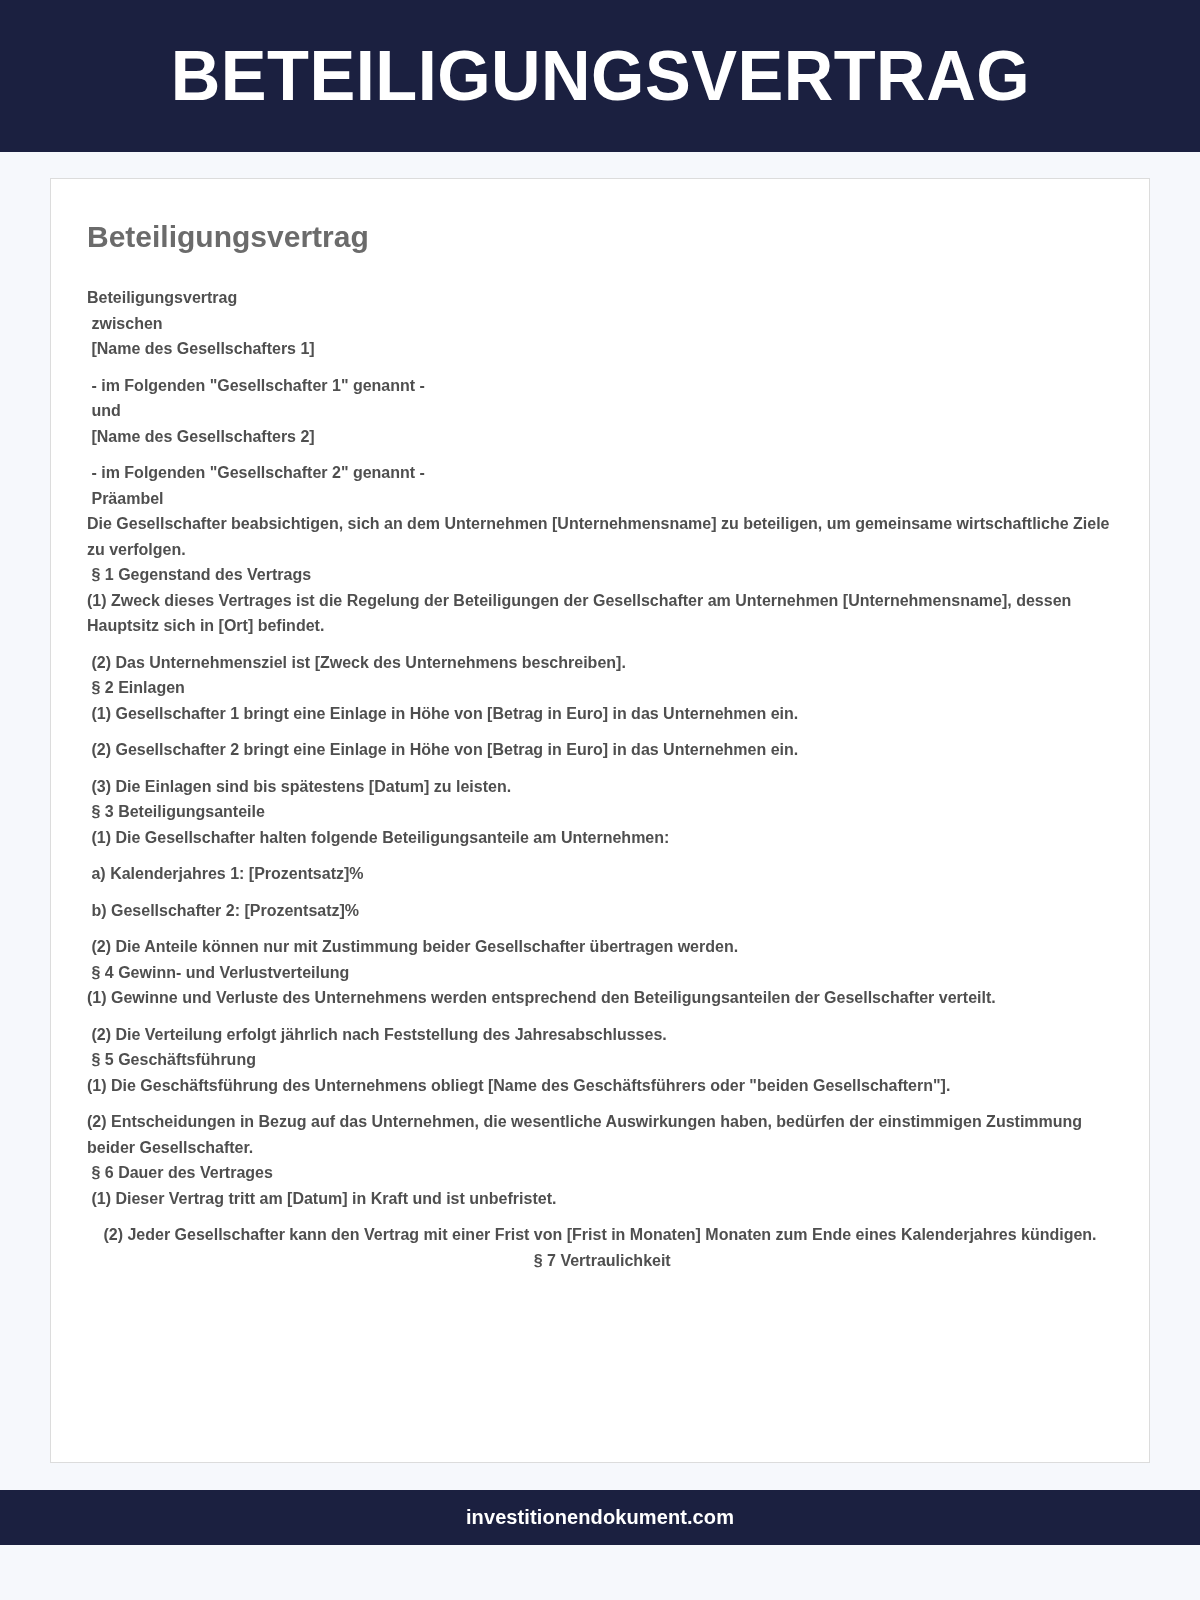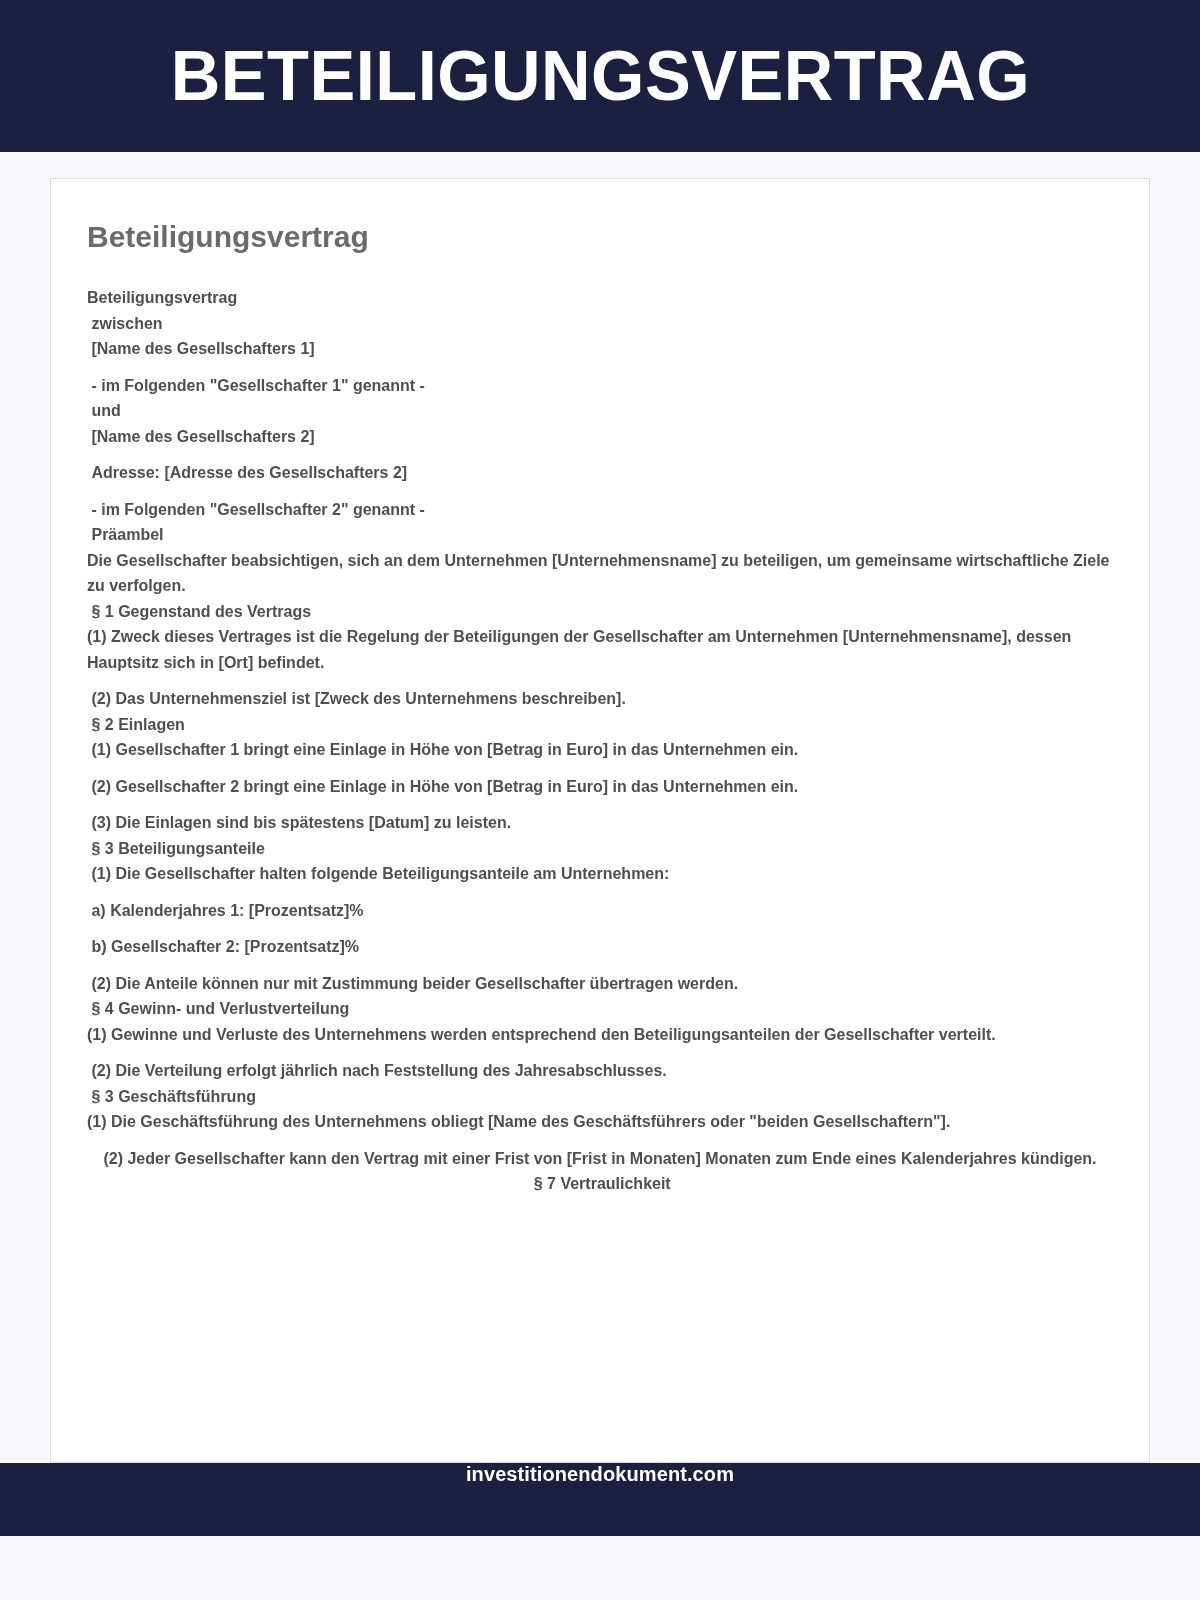--- a/index.html
+++ b/index.html
@@ -63,24 +63,25 @@
   }
   .doc-body p {
     margin: 0 0 11px 0;
     white-space: pre-wrap;
   }
   .doc-body p:last-child { margin-bottom: 0; text-align: center; }
 
   
   .footer {
     background: #1b2040;
-    height: 73px;
+    height: 55px;
     display: flex;
-    align-items: flex-start;
+    align-items: center;
     justify-content: center;
+    margin-top: 27px;
   }
   .footer-text {
     color: #ffffff;
     font-size: 20px;
     font-weight: bold;
     letter-spacing: 0.1px;
   }
 </style>
 </head>
 <body>
@@ -92,41 +93,43 @@
 <main class="page">
   <article class="doc-card">
     <h2 class="doc-heading">Beteiligungsvertrag</h2>
     <section class="doc-body">
         <p>Beteiligungsvertrag
  zwischen
  [Name des Gesellschafters 1]</p>
         <p> - im Folgenden "Gesellschafter 1" genannt -
  und
  [Name des Gesellschafters 2]</p>
-        <p> Adresse: [Adresse des Gesellschafters 2]</p>
         <p> - im Folgenden "Gesellschafter 2" genannt -
  Präambel
 Die Gesellschafter beabsichtigen, sich an dem Unternehmen [Unternehmensname] zu beteiligen, um gemeinsame wirtschaftliche Ziele zu verfolgen.
  § 1 Gegenstand des Vertrags
 (1) Zweck dieses Vertrages ist die Regelung der Beteiligungen der Gesellschafter am Unternehmen [Unternehmensname], dessen Hauptsitz sich in [Ort] befindet.</p>
         <p> (2) Das Unternehmensziel ist [Zweck des Unternehmens beschreiben].
  § 2 Einlagen
  (1) Gesellschafter 1 bringt eine Einlage in Höhe von [Betrag in Euro] in das Unternehmen ein.</p>
         <p> (2) Gesellschafter 2 bringt eine Einlage in Höhe von [Betrag in Euro] in das Unternehmen ein.</p>
         <p> (3) Die Einlagen sind bis spätestens [Datum] zu leisten.
  § 3 Beteiligungsanteile
  (1) Die Gesellschafter halten folgende Beteiligungsanteile am Unternehmen:</p>
         <p> a) Kalenderjahres 1: [Prozentsatz]%</p>
         <p> b) Gesellschafter 2: [Prozentsatz]%</p>
         <p> (2) Die Anteile können nur mit Zustimmung beider Gesellschafter übertragen werden.
  § 4 Gewinn- und Verlustverteilung
 (1) Gewinne und Verluste des Unternehmens werden entsprechend den Beteiligungsanteilen der Gesellschafter verteilt.</p>
         <p> (2) Die Verteilung erfolgt jährlich nach Feststellung des Jahresabschlusses.
- § 3 Geschäftsführung
+ § 5 Geschäftsführung
 (1) Die Geschäftsführung des Unternehmens obliegt [Name des Geschäftsführers oder "beiden Gesellschaftern"].</p>
+        <p>(2) Entscheidungen in Bezug auf das Unternehmen, die wesentliche Auswirkungen haben, bedürfen der einstimmigen Zustimmung beider Gesellschafter.
+ § 6 Dauer des Vertrages
+ (1) Dieser Vertrag tritt am [Datum] in Kraft und ist unbefristet.</p>
         <p>(2) Jeder Gesellschafter kann den Vertrag mit einer Frist von [Frist in Monaten] Monaten zum Ende eines Kalenderjahres kündigen.
  § 7 Vertraulichkeit</p>
       </section>
   </article>
 </main>
 
 <footer class="footer">
   <span class="footer-text">investitionendokument.com</span>
 </footer>
 

